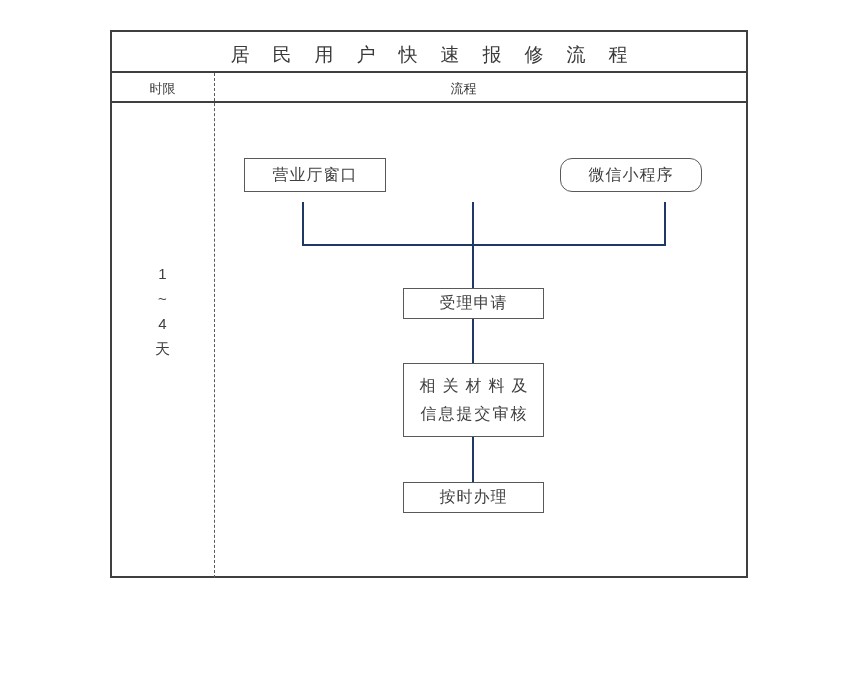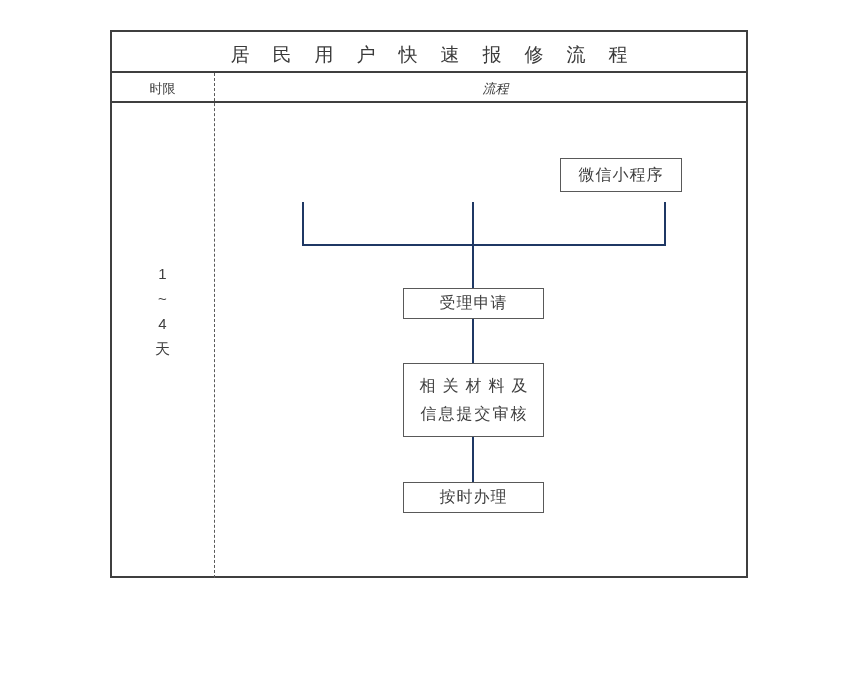--- a/index.html
+++ b/index.html
@@ -53,21 +53,21 @@
     white-space: nowrap;
   }
   .col-head {
     position: absolute;
     top: 80px;
     font-size: 13px;
     text-align: center;
     color: #3a3a3a;
   }
   .col-head.left  { left: 110px; width: 105px; }
-  .col-head.right { left: 229px; width: 533px; font-style: italic; }
+  .col-head.right { left: 197px; width: 533px; }
   .time-limit {
     position: absolute;
     left: 110px; top: 261px;
     width: 105px;
     text-align: center;
     font-size: 15px;
     color: #3f3f3f;
   }
   .time-limit span { display: block; line-height: 25px; }
   .node {
@@ -80,21 +80,21 @@
     color: #3f3f3f;
     letter-spacing: 1px;
     display: flex;
     align-items: center;
     justify-content: center;
     white-space: nowrap;
   }
   .node.channel { top: 158px; height: 34px; }
   .node.ch1 { left: 244px; width: 142px; }
   .node.ch2 { left: 400px; width: 144px; letter-spacing: 0.5px; }
-  .node.ch3 { left: 560px; width: 122px; }
+  .node.ch3 { left: 560px; width: 142px; border-radius: 12px; }
   .node.step1 { left: 403px; top: 288px; width: 141px; height: 31px; }
   .node.step2 {
     left: 403px; top: 363px; width: 141px; height: 74px;
     flex-direction: column; line-height: 28px;
   }
   .node.step2 .ln1 { letter-spacing: 7px; text-indent: 7px; display:block; }
   .node.step2 .ln2 { letter-spacing: 2px; text-indent: 2px; display:block; }
   .node.step3 { left: 403px; top: 482px; width: 141px; height: 31px; }
   
   .conn { position: absolute; background: #1f3864; }
@@ -123,20 +123,21 @@
   <div class="col-head left">时限</div>
   <div class="col-head right">流程</div>
 
   <div class="time-limit">
     <span>1</span>
     <span>~</span>
     <span>4</span>
     <span>天</span>
   </div>
 
+  <div class="node channel ch1">营业厅窗口</div>
   <div class="node channel ch3">微信小程序</div>
 
   <div class="conn v c-v1"></div>
   <div class="conn v c-v2"></div>
   <div class="conn v c-v3"></div>
   <div class="conn h c-h1"></div>
 
   <div class="node step1">受理申请</div>
 
   <div class="conn v c-v4"></div>

